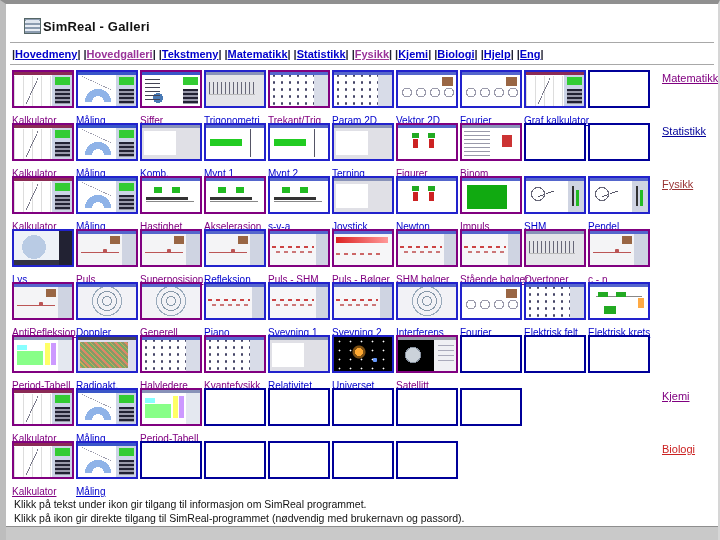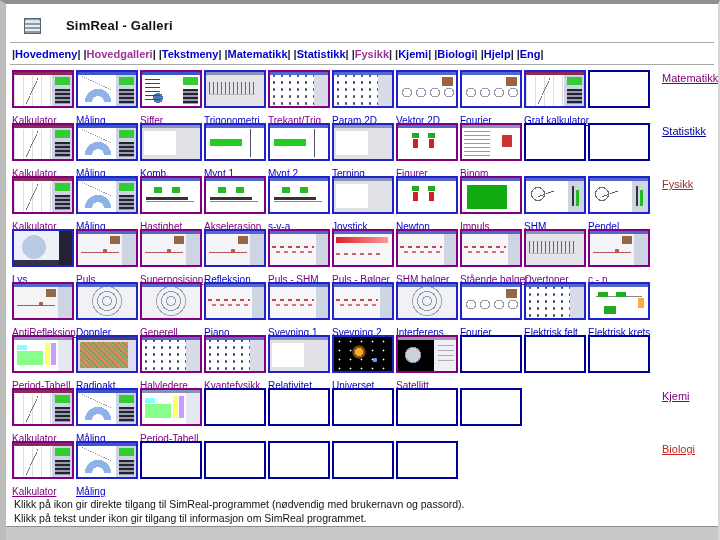--- a/index.html
+++ b/index.html
@@ -3,31 +3,31 @@
 <meta charset="utf-8">
 <style>
   html,body{margin:0;padding:0}
   body{
     width:720px;height:540px;overflow:hidden;position:relative;background:#fff;
     font-family:"Liberation Sans",sans-serif;color:#111;
     border-top:4px solid #909090;border-left:6px solid #bdbdbd;border-right:2px solid #d6d6d6;
     box-sizing:border-box;
   }
   .page{padding:4px 4px 0 4px}
-  .hdr{display:flex;gap:25px;margin:10px 0 8px 14px}
+  .hdr{display:flex;align-items:center;gap:2px;margin:10px 0 8px 14px}
   .logo{width:17px;height:16px;border:1px solid #566;box-sizing:border-box;
     background:
       linear-gradient(#dfe6ef,#dfe6ef) 1px 1px/13px 3px no-repeat,
       repeating-linear-gradient(0deg,#8b9cb0 0 2px,#e8edf4 2px 4px),
       #cfd8e4;}
   .title{font-size:13px;font-weight:bold;letter-spacing:.2px}
   hr.rule{border:none;border-top:1px solid #a8a8a8;margin:3px 0}
   .menu{font-size:11px;font-weight:bold;margin:5px 0 4px 2px;white-space:nowrap;color:#223}
   .menu .mitem{margin-right:3px}
-  .menu a{color:#0000cc;cursor:pointer}
+  .menu a{color:#0000cc;text-decoration:underline;cursor:pointer}
   .menu a.v{color:#993399}
 
   .grid{margin-top:5px;margin-left:2px}
   .grid-row{position:relative;height:53px;white-space:nowrap}
   .cell{display:inline-block;width:64px;vertical-align:top}
   .thumb{display:block;width:58px;height:34px;border:2px solid #2222cc;background:#fff;cursor:pointer}
   .thumb.v{border-color:#800080}
   .thumb.e{border-color:#000099;cursor:default}
   .lbl{display:block;font-size:10px;line-height:12px;margin-top:7px;color:#0000cc;text-decoration:underline;cursor:pointer;white-space:nowrap}
   .lbl.v{color:#800080}
@@ -174,18 +174,18 @@
       <div class="grid-row"><div class="cell"><a class="thumb k-calc v"></a><a class="lbl v">Kalkulator</a></div><div class="cell"><a class="thumb k-maling"></a><a class="lbl">Måling</a></div><div class="cell"><a class="thumb k-panel"></a><a class="lbl">Komb.</a></div><div class="cell"><a class="thumb k-greenbar"></a><a class="lbl">Mynt 1</a></div><div class="cell"><a class="thumb k-greenbar"></a><a class="lbl">Mynt 2</a></div><div class="cell"><a class="thumb k-panel"></a><a class="lbl">Terning</a></div><div class="cell"><a class="thumb k-figures v"></a><a class="lbl v">Figurer</a></div><div class="cell"><a class="thumb k-binom v"></a><a class="lbl v">Binom</a></div><div class="cell"><div class="thumb e k-empty"></div></div><div class="cell"><div class="thumb e k-empty"></div></div><a class="cat" style="color: rgb(0, 0, 153);">Statistikk</a></div>
       <div class="grid-row"><div class="cell"><a class="thumb k-calc v"></a><a class="lbl v">Kalkulator</a></div><div class="cell"><a class="thumb k-maling"></a><a class="lbl">Måling</a></div><div class="cell"><a class="thumb k-cart v"></a><a class="lbl v">Hastighet</a></div><div class="cell"><a class="thumb k-cart v"></a><a class="lbl v">Akselerasjon</a></div><div class="cell"><a class="thumb k-cart"></a><a class="lbl">s-v-a</a></div><div class="cell"><a class="thumb k-panel"></a><a class="lbl">Joystick</a></div><div class="cell"><a class="thumb k-figures"></a><a class="lbl">Newton</a></div><div class="cell"><a class="thumb k-greenfill v"></a><a class="lbl v">Impuls</a></div><div class="cell"><a class="thumb k-meter"></a><a class="lbl">SHM</a></div><div class="cell"><a class="thumb k-meter"></a><a class="lbl">Pendel</a></div><a class="cat" style="color: rgb(153, 51, 51);">Fysikk</a></div>
       <div class="grid-row"><div class="cell"><a class="thumb k-pie"></a><a class="lbl">Lys</a></div><div class="cell"><a class="thumb k-puls v"></a><a class="lbl v">Puls</a></div><div class="cell"><a class="thumb k-puls v"></a><a class="lbl v">Superposisjon</a></div><div class="cell"><a class="thumb k-puls"></a><a class="lbl">Refleksjon</a></div><div class="cell"><a class="thumb k-sine v"></a><a class="lbl v">Puls - SHM</a></div><div class="cell"><a class="thumb k-redbar v"></a><a class="lbl v">Puls - Bølger</a></div><div class="cell"><a class="thumb k-sine v"></a><a class="lbl v">SHM bølger</a></div><div class="cell"><a class="thumb k-sine v"></a><a class="lbl v">Stående bølger</a></div><div class="cell"><a class="thumb k-graywaves v"></a><a class="lbl v">Overtoner</a></div><div class="cell"><a class="thumb k-puls v"></a><a class="lbl v">c - n</a></div></div>
       <div class="grid-row"><div class="cell"><a class="thumb k-puls v"></a><a class="lbl v">AntiRefleksjon</a></div><div class="cell"><a class="thumb k-arcs"></a><a class="lbl">Doppler</a></div><div class="cell"><a class="thumb k-arcs v"></a><a class="lbl v">Generell</a></div><div class="cell"><a class="thumb k-sine"></a><a class="lbl">Piano</a></div><div class="cell"><a class="thumb k-sine"></a><a class="lbl">Svevning 1</a></div><div class="cell"><a class="thumb k-sine"></a><a class="lbl">Svevning 2</a></div><div class="cell"><a class="thumb k-arcs"></a><a class="lbl">Interferens</a></div><div class="cell"><a class="thumb k-loops"></a><a class="lbl">Fourier</a></div><div class="cell"><a class="thumb k-dots"></a><a class="lbl">Elektrisk felt</a></div><div class="cell"><a class="thumb k-circuit"></a><a class="lbl">Elektrisk krets</a></div></div>
       <div class="grid-row"><div class="cell"><a class="thumb k-ptable v"></a><a class="lbl v">Period-Tabell</a></div><div class="cell"><a class="thumb k-noise"></a><a class="lbl">Radioakt.</a></div><div class="cell"><a class="thumb k-dots v"></a><a class="lbl v">Halvledere</a></div><div class="cell"><a class="thumb k-dots v"></a><a class="lbl v">Kvantefysikk</a></div><div class="cell"><a class="thumb k-panel"></a><a class="lbl">Relativitet</a></div><div class="cell"><a class="thumb k-univers"></a><a class="lbl">Universet</a></div><div class="cell"><a class="thumb k-satellitt v"></a><a class="lbl v">Satellitt</a></div><div class="cell"><div class="thumb e k-empty"></div></div><div class="cell"><div class="thumb e k-empty"></div></div><div class="cell"><div class="thumb e k-empty"></div></div></div>
       <div class="grid-row"><div class="cell"><a class="thumb k-calc v"></a><a class="lbl v">Kalkulator</a></div><div class="cell"><a class="thumb k-maling"></a><a class="lbl">Måling</a></div><div class="cell"><a class="thumb k-ptable v"></a><a class="lbl v">Period-Tabell</a></div><div class="cell"><div class="thumb e k-empty"></div></div><div class="cell"><div class="thumb e k-empty"></div></div><div class="cell"><div class="thumb e k-empty"></div></div><div class="cell"><div class="thumb e k-empty"></div></div><div class="cell"><div class="thumb e k-empty"></div></div><a class="cat" style="color: rgb(128, 0, 128);">Kjemi</a></div>
       <div class="grid-row"><div class="cell"><a class="thumb k-calc v"></a><a class="lbl v">Kalkulator</a></div><div class="cell"><a class="thumb k-maling"></a><a class="lbl">Måling</a></div><div class="cell"><div class="thumb e k-empty"></div></div><div class="cell"><div class="thumb e k-empty"></div></div><div class="cell"><div class="thumb e k-empty"></div></div><div class="cell"><div class="thumb e k-empty"></div></div><div class="cell"><div class="thumb e k-empty"></div></div><a class="cat" style="color: rgb(204, 34, 34);">Biologi</a></div>
     </div>
 
   <div class="notes">
+    <div class="note">Klikk på tekst under ikon gir tilgang til informasjon om SimReal programmet.</div>
     <div class="note">Klikk på ikon gir direkte tilgang til SimReal-programmet (nødvendig med brukernavn og passord).</div>
-    <div class="note">Klikk på tekst under ikon gir tilgang til informasjon om SimReal programmet.</div>
   </div>
   <hr class="rule">
 </div>
 <div class="bottom-bar"></div>
 
 </body></html>

